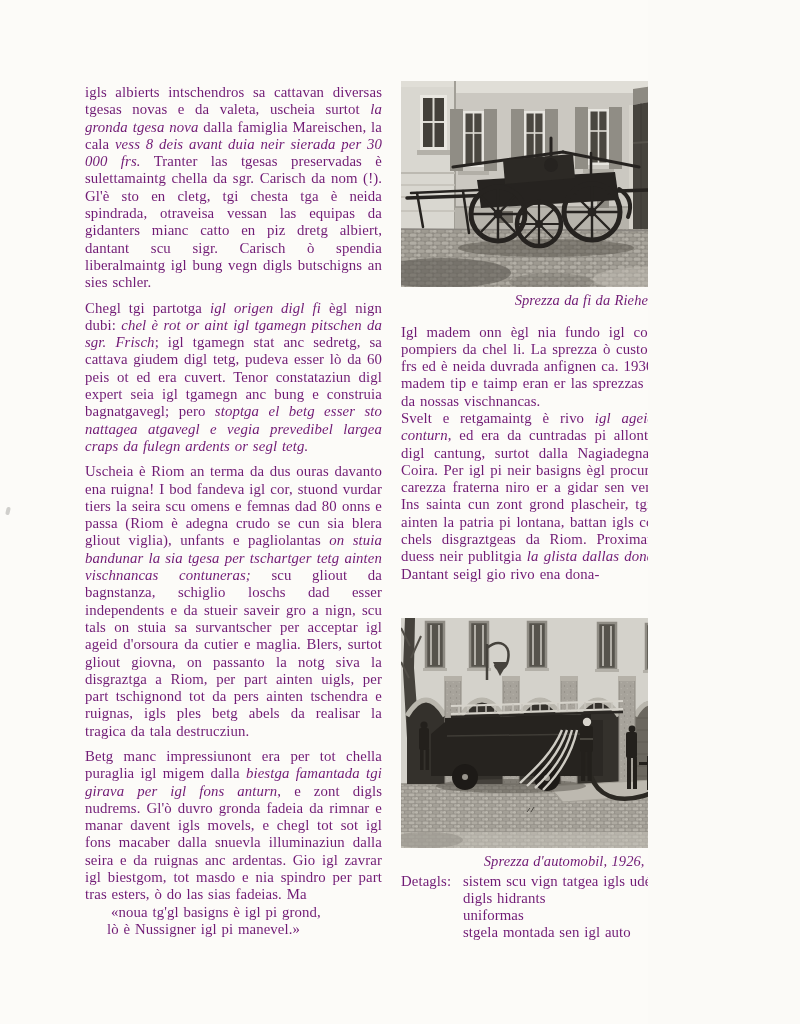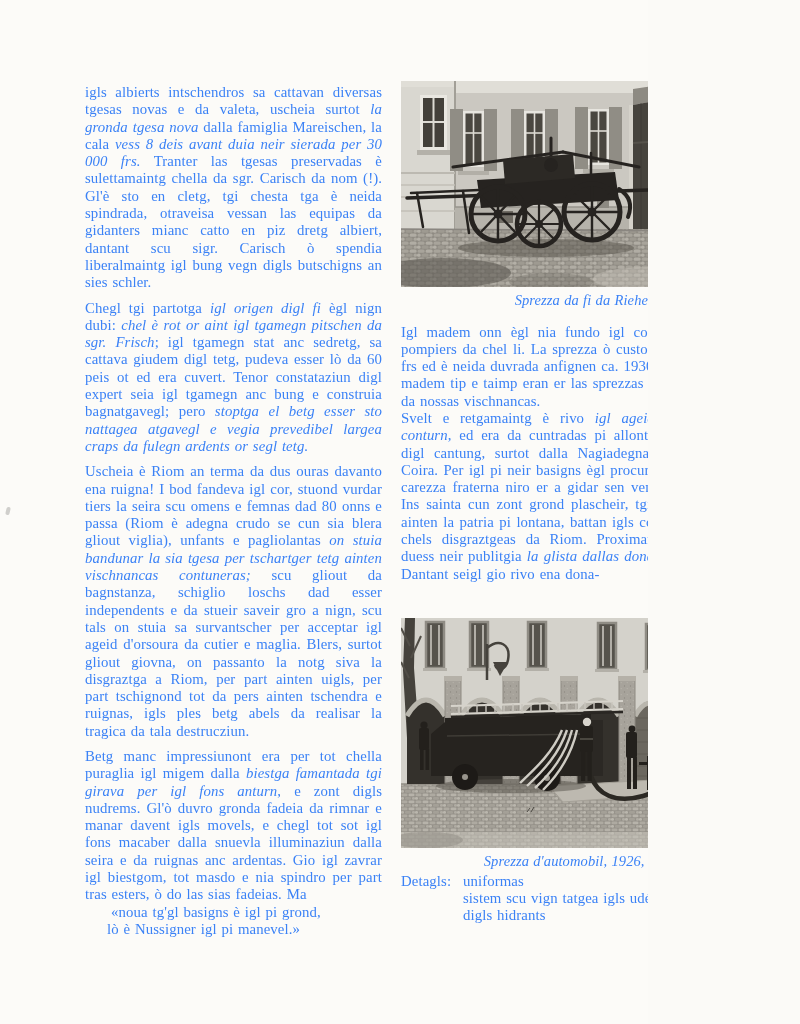--- a/index.html
+++ b/index.html
@@ -1,17 +1,17 @@
 <!DOCTYPE html>
 <html><head>
 <meta charset="utf-8">
 <style>
   html,body{margin:0;padding:0;background:#fbfaf7;}
   .page{position:relative;width:648px;height:1024px;background:#fcfbf8;overflow:hidden;
-        font-family:"Liberation Serif","DejaVu Serif",serif;color:#3b82f6;}
+        font-family:"Liberation Serif","DejaVu Serif",serif;color:#701a75;}
   .col{position:absolute;text-align:justify;font-size:14.8px;line-height:17.3px;letter-spacing:.1px;word-spacing:1px;}
   .col p{margin:0 0 8px 0;}
   .it{font-style:italic;}
   .left-col{left:85px;top:84px;width:297px;}
   .right-top{left:401px;top:81px;width:288px;}
   .right-bottom{left:401px;top:618px;width:292px;}
   figure{margin:0;}
   .photo{width:288px;line-height:0;background:#c9c6bf;}
   .photo svg{display:block;}
   .caption{font-style:italic;font-size:14.5px;line-height:17.5px;margin-top:5px;text-align:right;word-spacing:.5px;}
@@ -300,21 +300,22 @@
 
         <rect x="0" y="214" width="288" height="16" fill="#c7c3ba" opacity="0.55"></rect>
         <ellipse cx="26" cy="222" rx="36" ry="8" fill="#8f8b83" opacity="0.5"></ellipse>
         <path d="M126,194 l3,-4 m1,4 l3,-5" stroke="#3a3732" stroke-width="1" opacity="0.8" fill="none"></path>
       </svg>
     </figure>
     <div class="caption">Sprezza d'automobil, 1926, Basilea</div>
     <div class="details">
       <div class="details-label">Detagls:</div>
       <div class="details-items">
+        <div>sistem scu vign tatgea igls udérs ve digls hidrants</div>
         <div>uniformas</div>
-        <div>sistem scu vign tatgea igls udérs ve digls hidrants</div>
+        <div>stgela montada sen igl auto</div>
       </div>
     </div>
   </div>
 
   <div class="page-num">7</div>
   <div class="artifact"></div>
 </div>
 
 </body></html>

